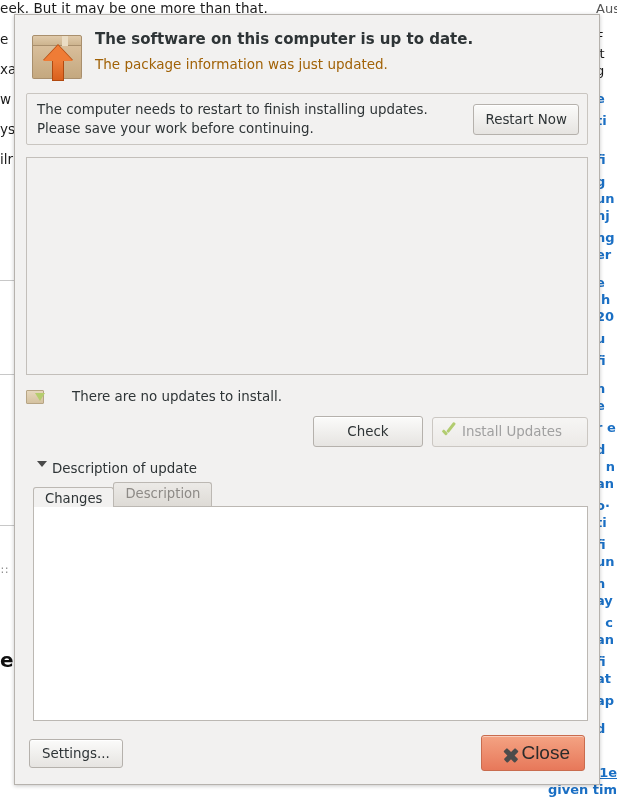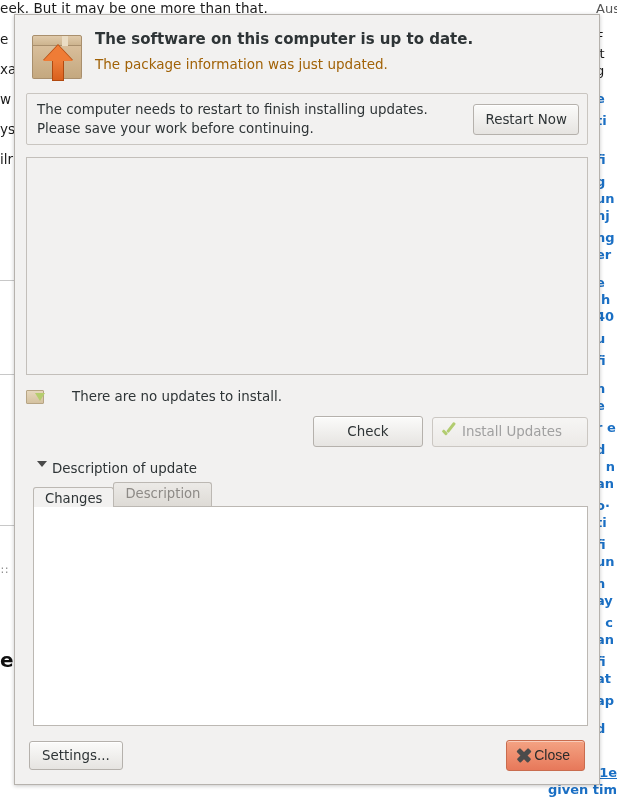--- a/index.html
+++ b/index.html
@@ -371,29 +371,29 @@
   
   .dlg-footer {
     display: flex;
     align-items: center;
     justify-content: space-between;
     padding: 14px 14px 13px 14px;
   }
   .btn-settings { padding: 6px 12px; }
   .btn-close {
     display: flex;
-    align-items: flex-start;
+    align-items: flex-end;
     gap: 2px;
-    padding: 6px 14px 6px 8px;
+    padding: 6px 14px 6px 20px;
     color: #2b2b2b;
     background: linear-gradient(#f4a383, #e7785a);
     border: 1px solid #c96c4e;
     border-radius: 3px;
     box-shadow: inset 0 1px 0 rgba(255,255,255,.45);
-    font-size: 14px;
+    font-size: 19px;
     cursor: default;
   }
   .x-glyph {
     position: relative;
     width: 17px; height: 17px;
     flex: 0 0 auto;
   }
   .x-glyph::before, .x-glyph::after {
     content: "";
     position: absolute;
@@ -443,21 +443,21 @@
     <div class="gap-s"></div>
     <div class="ln lnk">g</div>
     <div class="ln lnk">un</div>
     <div class="ln lnk">nj</div>
     <div class="gap-s"></div>
     <div class="ln lnk">ng</div>
     <div class="ln lnk">er</div>
     <div class="gap"></div>
     <div class="ln lnk">e</div>
     <div class="ln lnk">·h</div>
-    <div class="ln lnk">40</div>
+    <div class="ln lnk">20</div>
     <div class="gap-s"></div>
     <div class="ln lnk">u</div>
     <div class="gap-s"></div>
     <div class="ln lnk">fi</div>
     <div class="gap"></div>
     <div class="ln lnk">n</div>
     <div class="ln lnk">e</div>
     <div class="gap-s"></div>
     <div class="ln lnk">r e</div>
     <div class="gap-s"></div>

